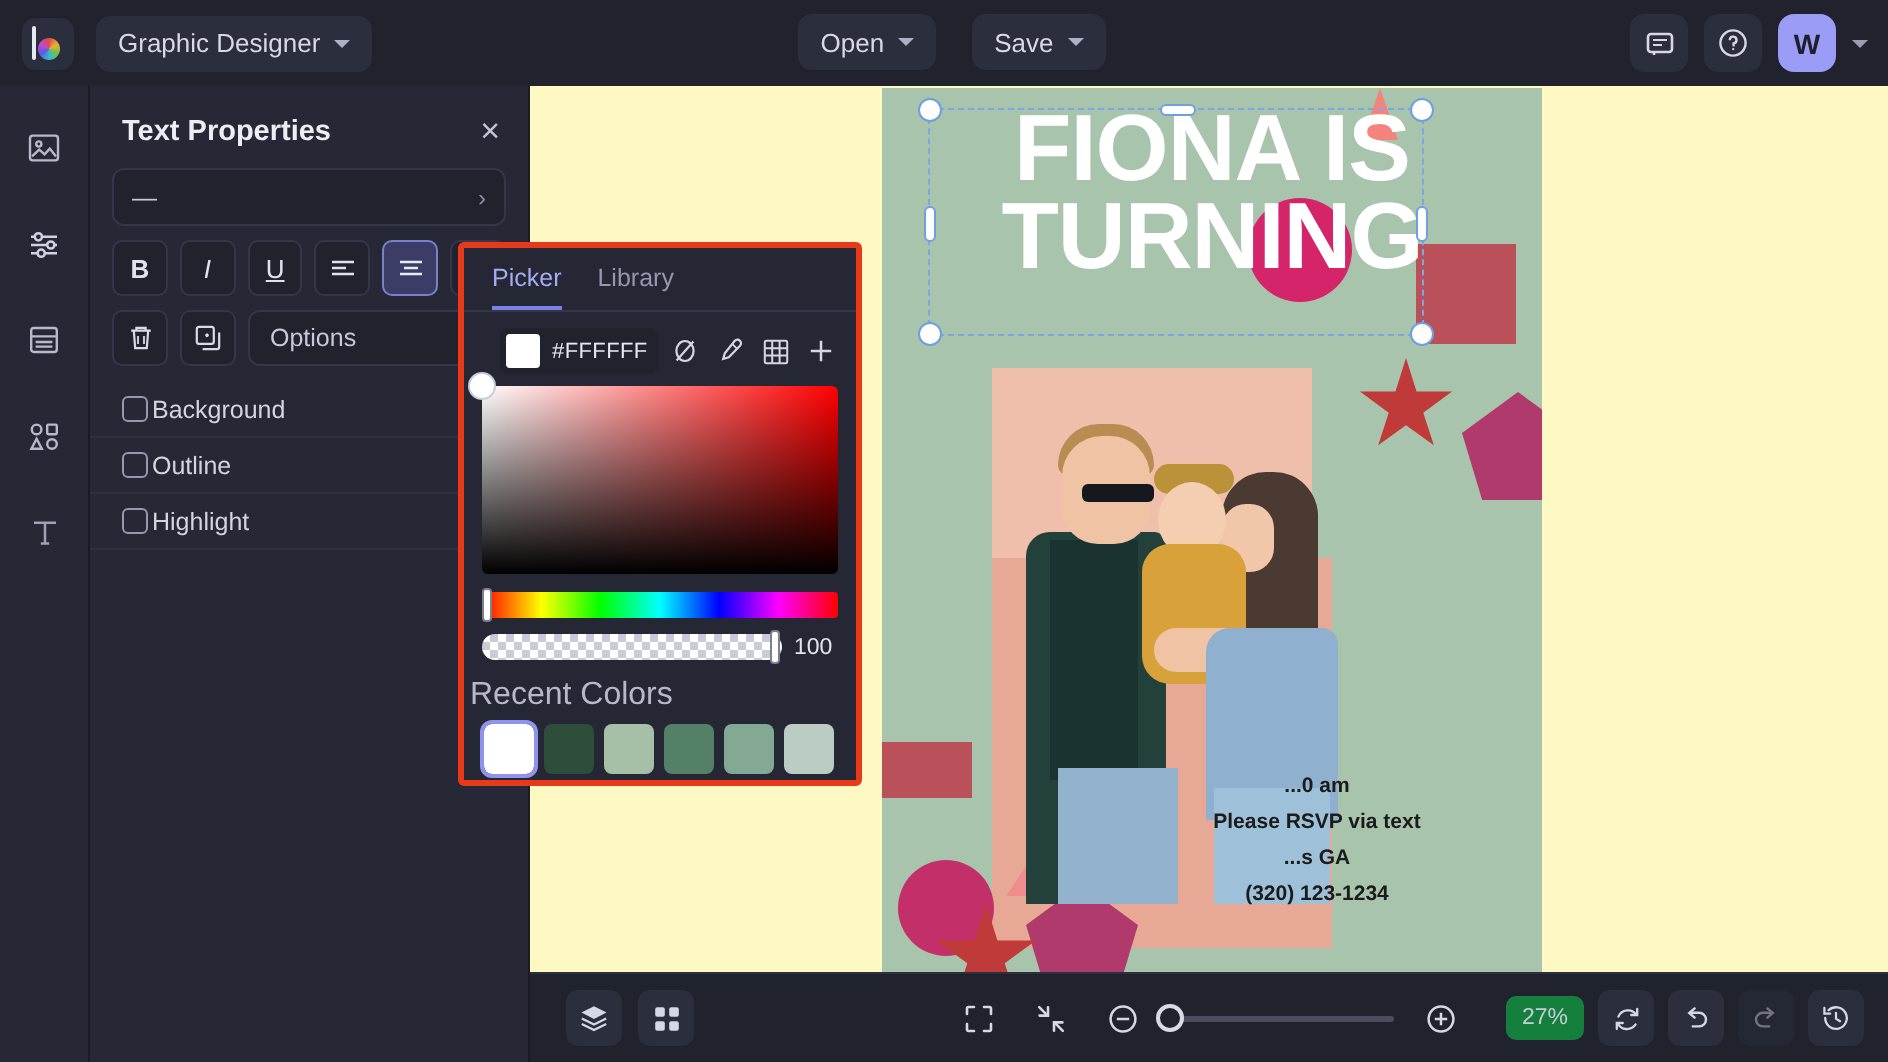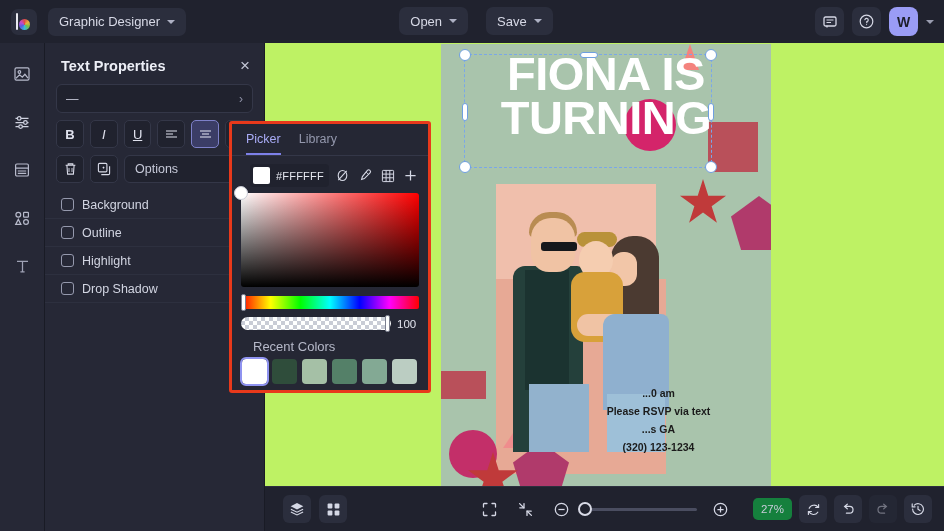--- a/index.html
+++ b/index.html
@@ -108,21 +108,21 @@
     display: flex; align-items: center; justify-content: center;
     font-size: 13px; color: #e0e2ee; cursor: pointer;
   }
   .tool-btn.sel { background: #3b3d66; border-color: #7d80c9; }
   .options-btn {
     flex: 1; height: 28px; border-radius: 6px; background: #20222e; border: 1px solid #343748;
     display: flex; align-items: center; padding: 0 10px; font-size: 12.5px; color: #c6c9d8; cursor: pointer;
   }
   .check-list { margin-top: 8px; }
   .check-row {
-    height: 28px; display: flex; align-items: center; gap: 8px; padding: 0 16px;
+    height: 28px; display: flex; align-items: center; gap: 2px; padding: 0 16px;
     border-bottom: 1px solid #2d303f; font-size: 12.5px; color: #d2d5e2; cursor: pointer; text-align: right;
   }
   .cbox { width: 13px; height: 13px; border: 1.5px solid #9599ad; border-radius: 3px; }
 
   
   .picker {
     position: absolute; left: 229px; top: 121px; width: 202px; height: 272px;
     background: #252734; border: 3px solid #e8391b; border-radius: 3px;
     z-index: 40; color: #d7d9e6;
   }
@@ -156,29 +156,29 @@
   .alpha-slider {
     position: relative; flex: 1; height: 13px; border-radius: 7px;
     background-color: #fff;
     background-image:
       linear-gradient(45deg, #c9ccd6 25%, transparent 25%, transparent 75%, #c9ccd6 75%),
       linear-gradient(45deg, #c9ccd6 25%, transparent 25%, transparent 75%, #c9ccd6 75%);
     background-size: 8px 8px; background-position: 0 0, 4px 4px;
   }
   .alpha-handle { position: absolute; right: 1px; top: -2px; width: 5px; height: 17px; background: #fff; border: 1px solid #7c7f90; border-radius: 2px; cursor: grab; }
   .alpha-val { font-size: 11.5px; color: #e2e4ee; min-width: 22px; }
-  .recent-label { margin: 9px 0 5px 21px; font-size: 13px; color: #b6b9c9; }
+  .recent-label { margin: 9px 0 5px 3px; font-size: 16px; color: #b6b9c9; }
   .recent-row { display: flex; gap: 5px; padding: 0 10px; }
   .rsw { width: 25px; height: 25px; border-radius: 4px; cursor: pointer; }
   .rsw.sel { outline: 2px solid #8f93f0; outline-offset: 0px; }
 
   
   .canvas-area {
     position: absolute; left: 265px; top: 43px; right: 0; bottom: 45px;
-    background: #bef264; overflow: hidden;
+    background: #fef9c3; overflow: hidden;
   }
   .doc {
     position: absolute; left: 176px; top: 1px; width: 330px; height: 454px;
     background: #a9c4ac; overflow: hidden;
   }
   .sh { position: absolute; }
   .rect-peach { left: 55px; top: 140px; width: 160px; height: 110px; background: #f0bfac; }
   .rect-peach2 { left: 55px; top: 235px; width: 170px; height: 195px; background: #e7a995; }
   .sq-red { left: 267px; top: 78px; width: 50px; height: 50px; background: #b9505a; }
   .sq-red2 { left: 0px; top: 327px; width: 45px; height: 28px; background: #b9505a; }
@@ -422,24 +422,20 @@
         <span class="cbox"></span>
         <span>Background</span>
       </div>
       <div class="check-row">
         <span class="cbox"></span>
         <span>Outline</span>
       </div>
       <div class="check-row">
         <span class="cbox"></span>
         <span>Highlight</span>
-      </div>
-      <div class="check-row">
-        <span class="cbox"></span>
-        <span>Drop Shadow</span>
       </div>
     </div>
   </div>
 
   <div class="canvas-area">
     <div class="doc" style="background: rgb(169, 196, 172);">
 
       <div class="sh rect-peach"></div>
       <div class="sh rect-peach2"></div>
       <div class="sh trap"></div>

